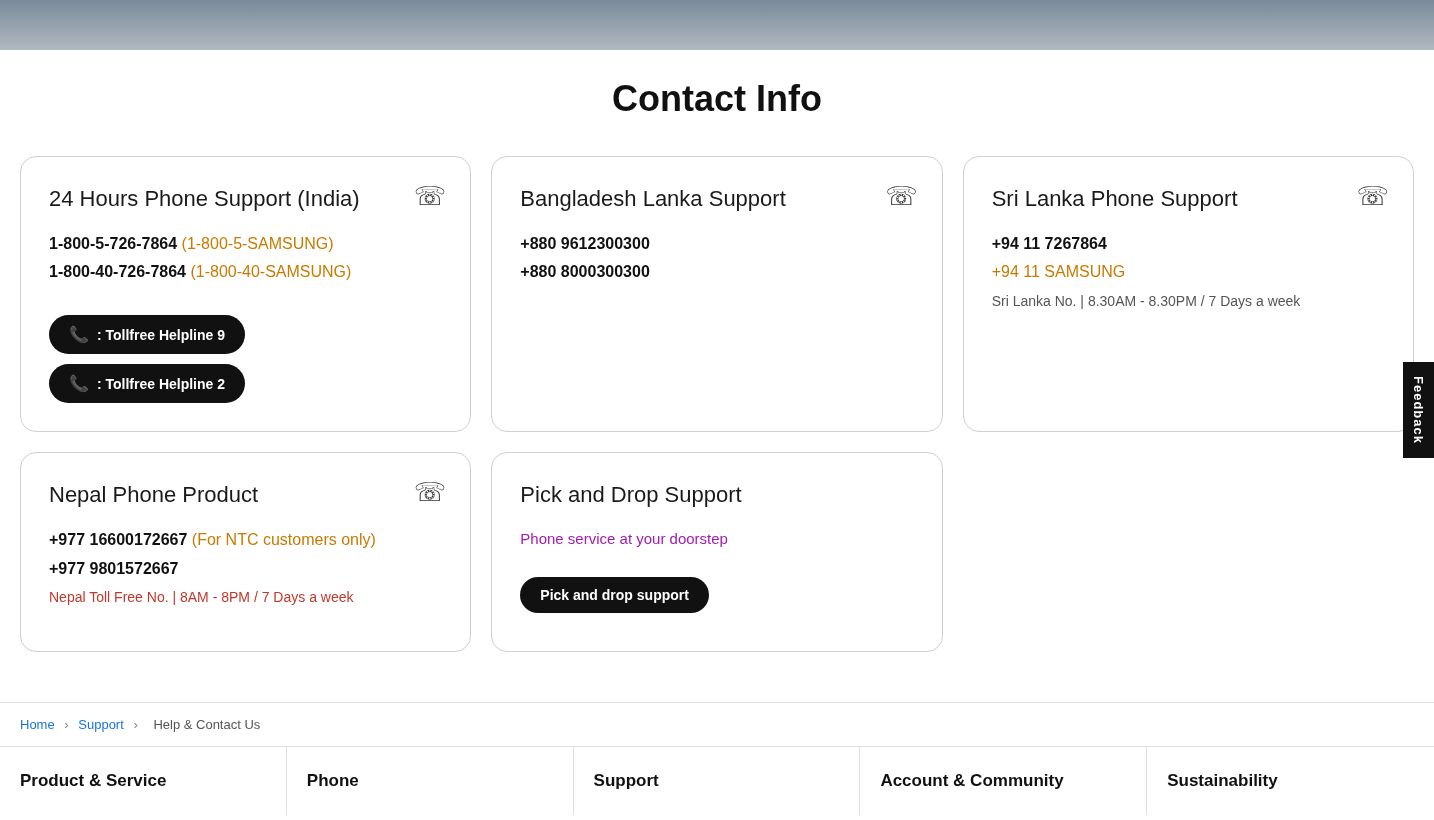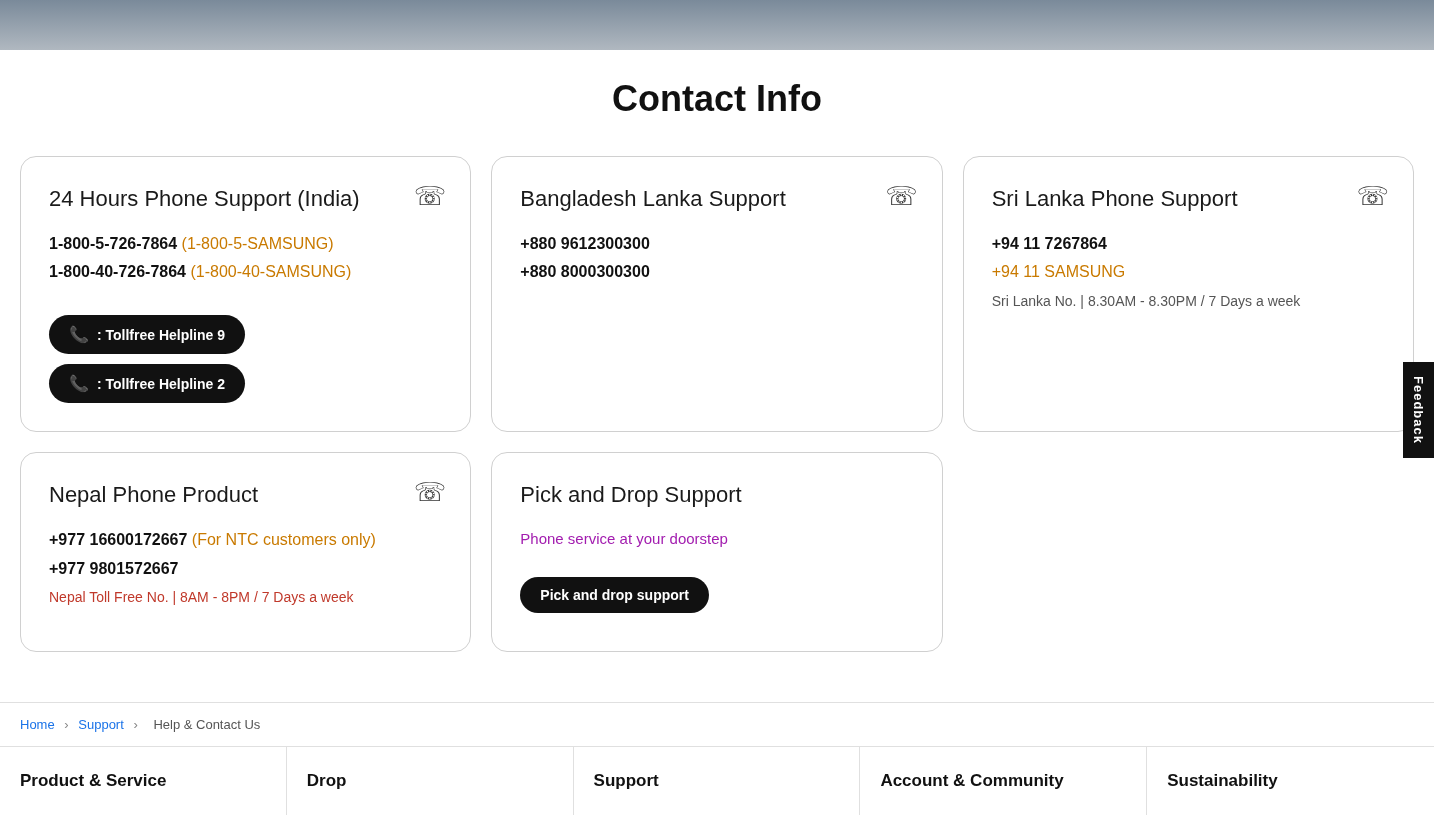--- a/index.html
+++ b/index.html
@@ -254,21 +254,21 @@
   <a href="#">Support</a>
   <span> › </span>
   <span class="current">Help &amp; Contact Us</span>
 </div>
 
 <div class="footer-nav">
   <div class="footer-col">
     <div class="footer-col-title">Product &amp; Service</div>
   </div>
   <div class="footer-col">
-    <div class="footer-col-title">Drop</div>
+    <div class="footer-col-title">Phone</div>
   </div>
   <div class="footer-col">
     <div class="footer-col-title">Support</div>
   </div>
   <div class="footer-col">
     <div class="footer-col-title">Account &amp; Community</div>
   </div>
   <div class="footer-col">
     <div class="footer-col-title">Sustainability</div>
   </div>

